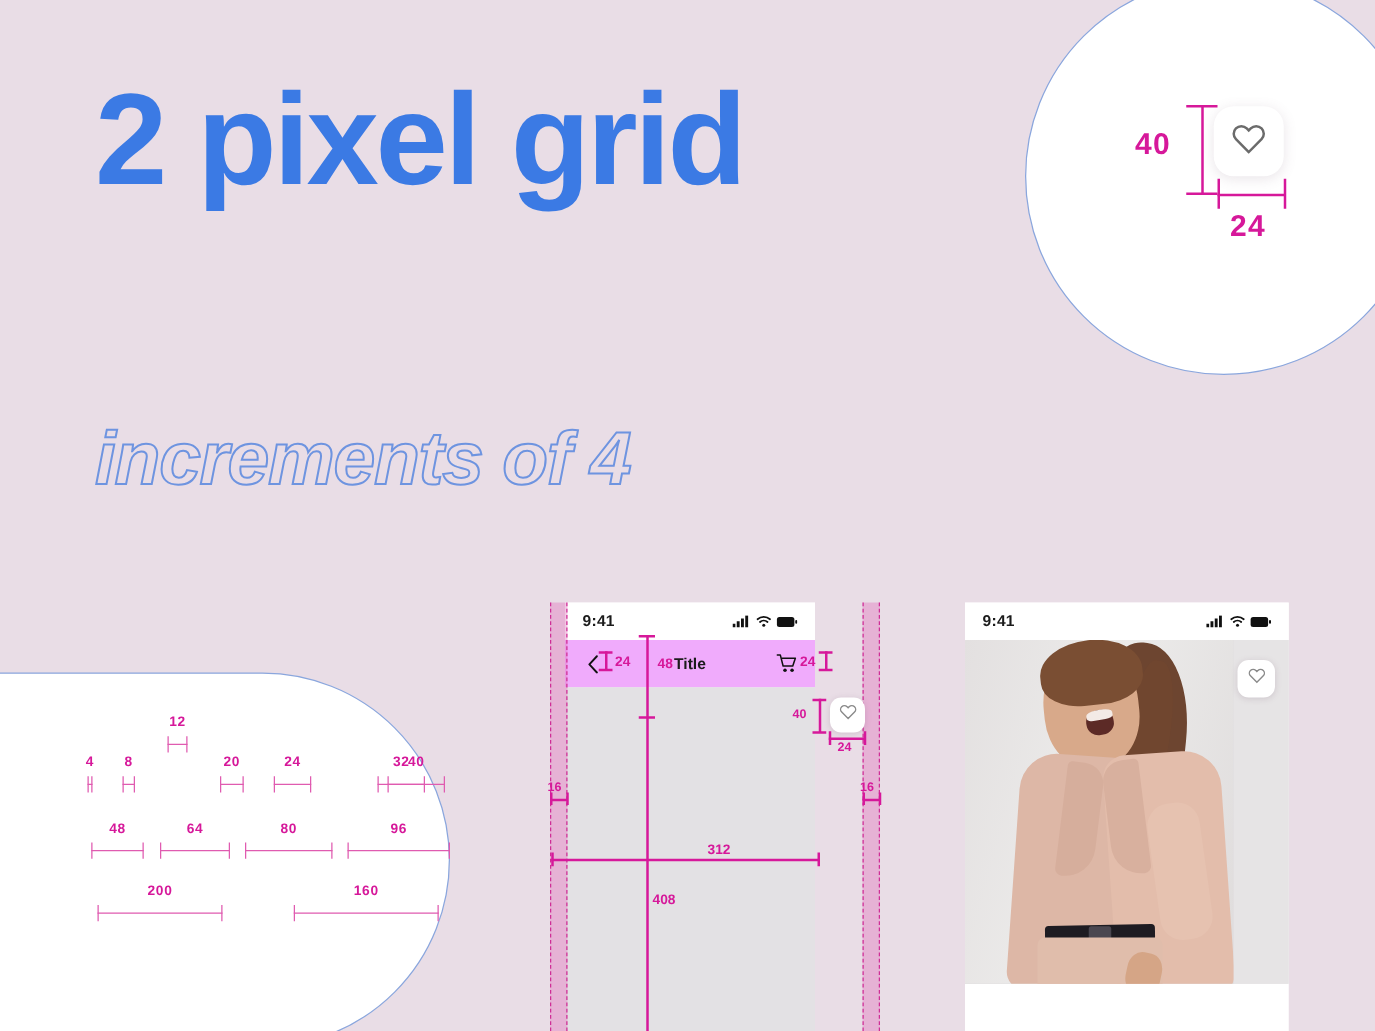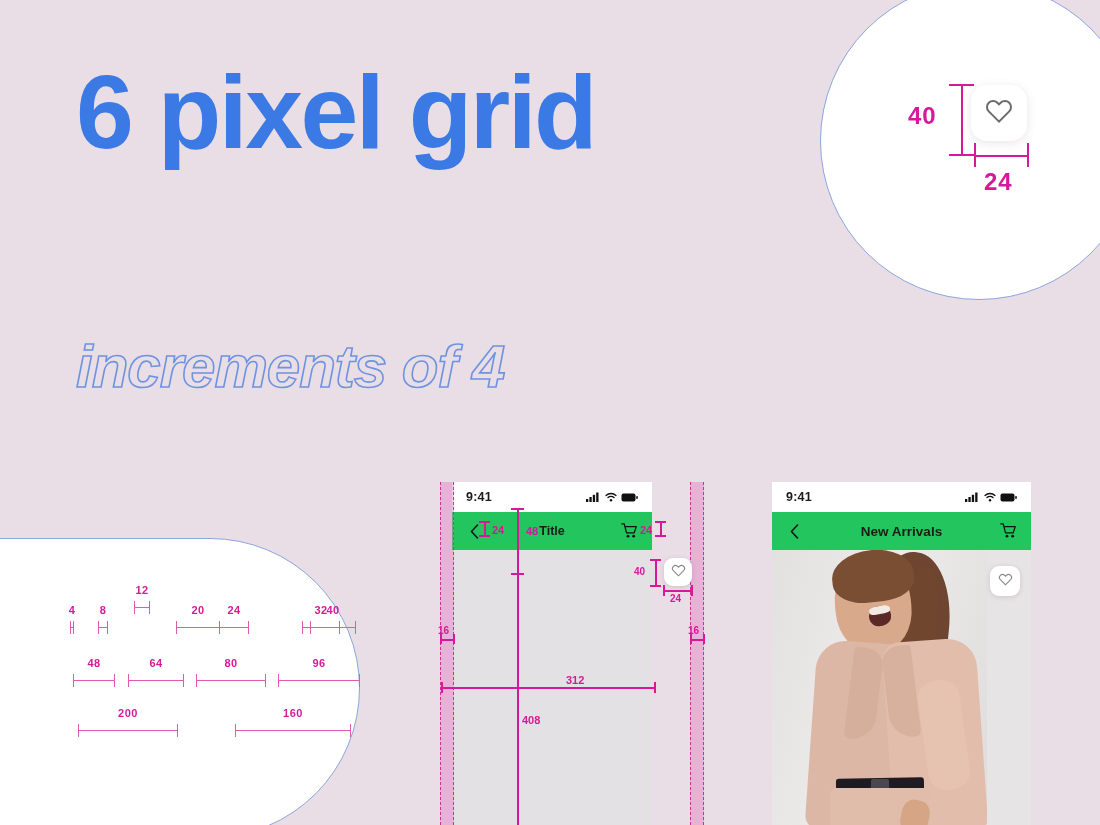--- a/index.html
+++ b/index.html
@@ -116,21 +116,21 @@
     background: #fff;
   }
   .sb-time { font-size: 12.5px; font-weight: 700; color: #1b1b1b; letter-spacing: 0.2px; }
   .sb-icons { display: flex; align-items: center; gap: 4px; }
   .sb-icons svg { display: block; }
 
   .navbar {
     height: 38px;
     display: flex; align-items: center; justify-content: space-between;
     padding: 0 12px;
-    background: #22c55e;
+    background: #f0abfc;
   }
   .nav-title { font-size: 13.5px; font-weight: 700; color: #1b1b1b; }
   .nav-title.small { font-size: 12.5px; }
   .nav-ico { width: 20px; height: 20px; display: flex; align-items: center; justify-content: center; }
   .nav-ico svg { display: block; }
 
   .phone-body { position: relative; background: #e3e1e4; height: calc(100% - 68px); }
 
   
   .wf-main { position: absolute; left: 0; top: 0; bottom: 0; right: 52px; background: #e3e1e4; }
@@ -178,21 +178,21 @@
 
   .num-s { font-size: 10px; }
   .num-m { font-size: 11px; }
 </style>
 </head>
 <body>
 
 <div class="stage">
 
   <div class="headline">
-    <span>6 pixel grid</span>
+    <span>2 pixel grid</span>
   </div>
   <div class="subhead">increments of 4</div>
 
   <div class="circle-card"></div>
 
   <div class="heart-btn">
     <span>
       <svg viewBox="0 0 24 24" fill="none" stroke="#6b6b6b" stroke-width="1.6">
         <path d="M12 20.5 3.8 12.3a4.9 4.9 0 0 1 0-6.9 4.9 4.9 0 0 1 6.9 0l1.3 1.3 1.3-1.3a4.9 4.9 0 0 1 6.9 0 4.9 4.9 0 0 1 0 6.9z"></path>
       </svg>
@@ -216,27 +216,27 @@
         <div class="line"></div>
         <div class="cap l"></div>
         <div class="cap r"></div>
       </div>
       <div class="scale-item" style="left: 98px; top: 620px; width: 10px; height: 16px;">
         <div class="lbl">8</div>
         <div class="line"></div>
         <div class="cap l"></div>
         <div class="cap r"></div>
       </div>
-      <div class="scale-item" style="left: 134px; top: 600px; width: 16px; height: 16px;">
+      <div class="scale-item" style="left: 134px; top: 588px; width: 16px; height: 16px;">
         <div class="lbl">12</div>
         <div class="line"></div>
         <div class="cap l"></div>
         <div class="cap r"></div>
       </div>
-      <div class="scale-item" style="left: 176px; top: 620px; width: 44px; height: 16px;">
+      <div class="scale-item" style="left: 176px; top: 620px; width: 19px; height: 16px;">
         <div class="lbl">20</div>
         <div class="line"></div>
         <div class="cap l"></div>
         <div class="cap r"></div>
       </div>
       <div class="scale-item" style="left: 219px; top: 620px; width: 30px; height: 16px;">
         <div class="lbl">24</div>
         <div class="line"></div>
         <div class="cap l"></div>
         <div class="cap r"></div>
@@ -415,35 +415,20 @@
         </span>
         <span>
           <svg width="17" height="9" viewBox="0 0 17 9">
             <rect x="0.5" y="0.5" width="14" height="8" rx="2" fill="#111"></rect>
             <rect x="15.2" y="3" width="1.6" height="3" rx="0.8" fill="#111"></rect>
           </svg>
         </span>
       </span>
     </div>
 
-    <div class="navbar">
-      <span class="nav-ico">
-        <svg width="9" height="15" viewBox="0 0 9 15">
-            <path d="M7.5 1 1.5 7.5l6 6.5" stroke="#111" stroke-width="1.5" fill="none" stroke-linecap="round" stroke-linejoin="round"></path>
-          </svg>
-      </span>
-      <span class="nav-title">New Arrivals</span>
-      <span class="nav-ico">
-        <svg width="17" height="16" viewBox="0 0 18 17">
-          <path d="M0.8 1h2.6l2.4 9.4h8.2l2.2-6.6H5" stroke="#111" stroke-width="1.3" fill="none" stroke-linecap="round" stroke-linejoin="round"></path>
-          <circle cx="7.4" cy="14" r="1.5" fill="#111"></circle>
-          <circle cx="13.4" cy="14" r="1.5" fill="#111"></circle>
-        </svg>
-      </span>
-    </div>
 
     <div class="phone-body">
       <div class="photo">
         <div class="bg-wall"></div>
         <div class="hair-back"></div>
         <div class="hair-side"></div>
         <div class="neck"></div>
         <div class="head"></div>
         <div class="hair-top"></div>
         <div class="mouth"></div>

